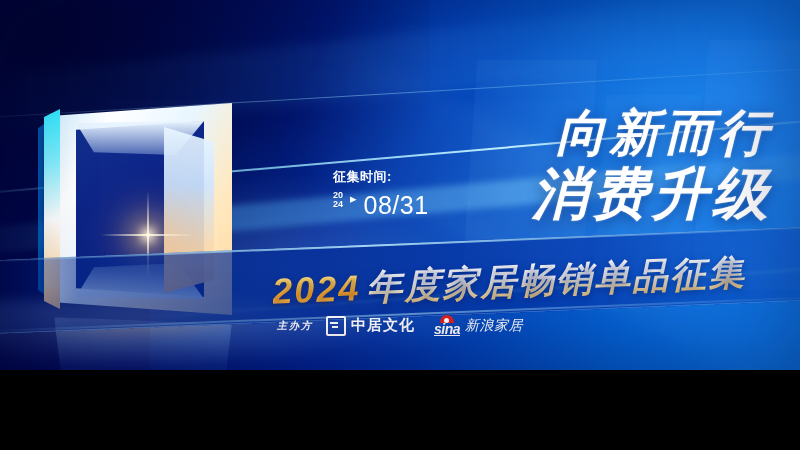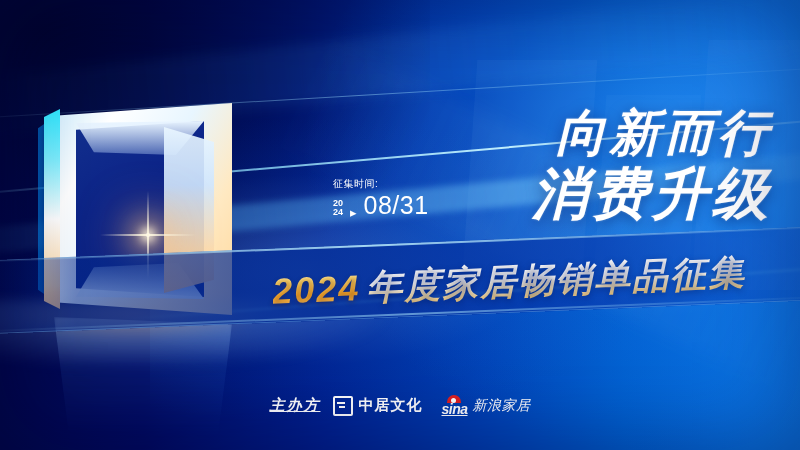--- a/index.html
+++ b/index.html
@@ -1,17 +1,17 @@
 <!DOCTYPE html>
 <html><head>
 <meta charset="utf-8">
 <style>
   html,body{margin:0;padding:0;background:#000;}
   .stage{
-    position:relative;width:800px;height:450px;overflow:hidden;
+    position:relative;width:800px;height:370px;overflow:hidden;
     font-family:"Liberation Sans","DejaVu Sans",sans-serif;
     background:linear-gradient(90deg,#00064a 0%,#000a60 18%,#00208f 40%,#0040b4 60%,#0060d0 78%,#0b79e8 100%);
   }
 
   
   .bg-glow-right{
     position:absolute;right:-120px;top:-60px;width:620px;height:520px;
     background:radial-gradient(ellipse at 60% 40%, rgba(60,160,255,.55) 0%, rgba(20,110,225,.25) 38%, rgba(0,60,170,0) 70%);
     pointer-events:none;
   }
@@ -119,24 +119,24 @@
 
   .hl-row{display:flex;align-items:flex-end;justify-content:flex-end;gap:14px;}
 
   
   .date-block{position:relative;text-align:left;padding-bottom:2px;width:185px;}
   .date-watermark{
     position:absolute;left:8px;top:-8px;font-size:26px;font-weight:bold;font-style:italic;
     letter-spacing:2px;color:rgba(150,205,255,.26);line-height:1;user-select:none;
   }
   .date-label{
-    position:relative;color:#ffffff;font-size:10px;font-weight:normal;
-    letter-spacing:.5px;
-  }
-  .date-row{position:relative;display:flex;align-items:flex-end;gap:3px;}
+    position:relative;color:#ffffff;font-size:13px;font-weight:bold;
+    letter-spacing:.5px;margin-bottom:5px;
+  }
+  .date-row{position:relative;display:flex;align-items:flex-start;gap:3px;}
   .year-stack{
     display:flex;flex-direction:column;line-height:1.02;font-size:9px;
     font-weight:bold;color:#ffffff;padding-bottom:3px;
   }
   .date-main{color:#ffffff;font-size:25px;letter-spacing:.5px;white-space:nowrap;}
   .date-sep{color:#ffffff;font-size:13px;padding:0 4px;}
 
   
   .band{
     position:absolute;left:-30px;top:243px;width:880px;height:74px;
@@ -166,21 +166,21 @@
     background:linear-gradient(180deg,#ffffff 0%,#ffffff 42%,#ffe4a8 72%,#f7b53f 100%);
     -webkit-background-clip:text;background-clip:text;color:transparent;
     text-shadow:0 2px 6px rgba(0,15,70,.40);
   }
 
   
   .footer{
     position:absolute;left:0;right:0;bottom:34px;
     display:flex;align-items:center;justify-content:center;gap:13px;
   }
-  .f-label{color:#ffffff;font-size:15px;font-weight:bold;font-style:italic;letter-spacing:2px;text-decoration:underline;}
+  .f-label{color:#ffffff;font-size:10px;font-weight:bold;font-style:italic;letter-spacing:2px;}
   .brand{display:flex;align-items:center;gap:5px;}
   .brand-mark{
     width:16px;height:16px;border:2px solid #ffffff;border-radius:2px;position:relative;
   }
   .brand-mark:before{
     content:"";position:absolute;left:2px;top:4px;width:8px;height:2px;background:#fff;
   }
   .brand-mark:after{
     content:"";position:absolute;left:4px;top:8px;width:6px;height:2px;background:#fff;
   }

